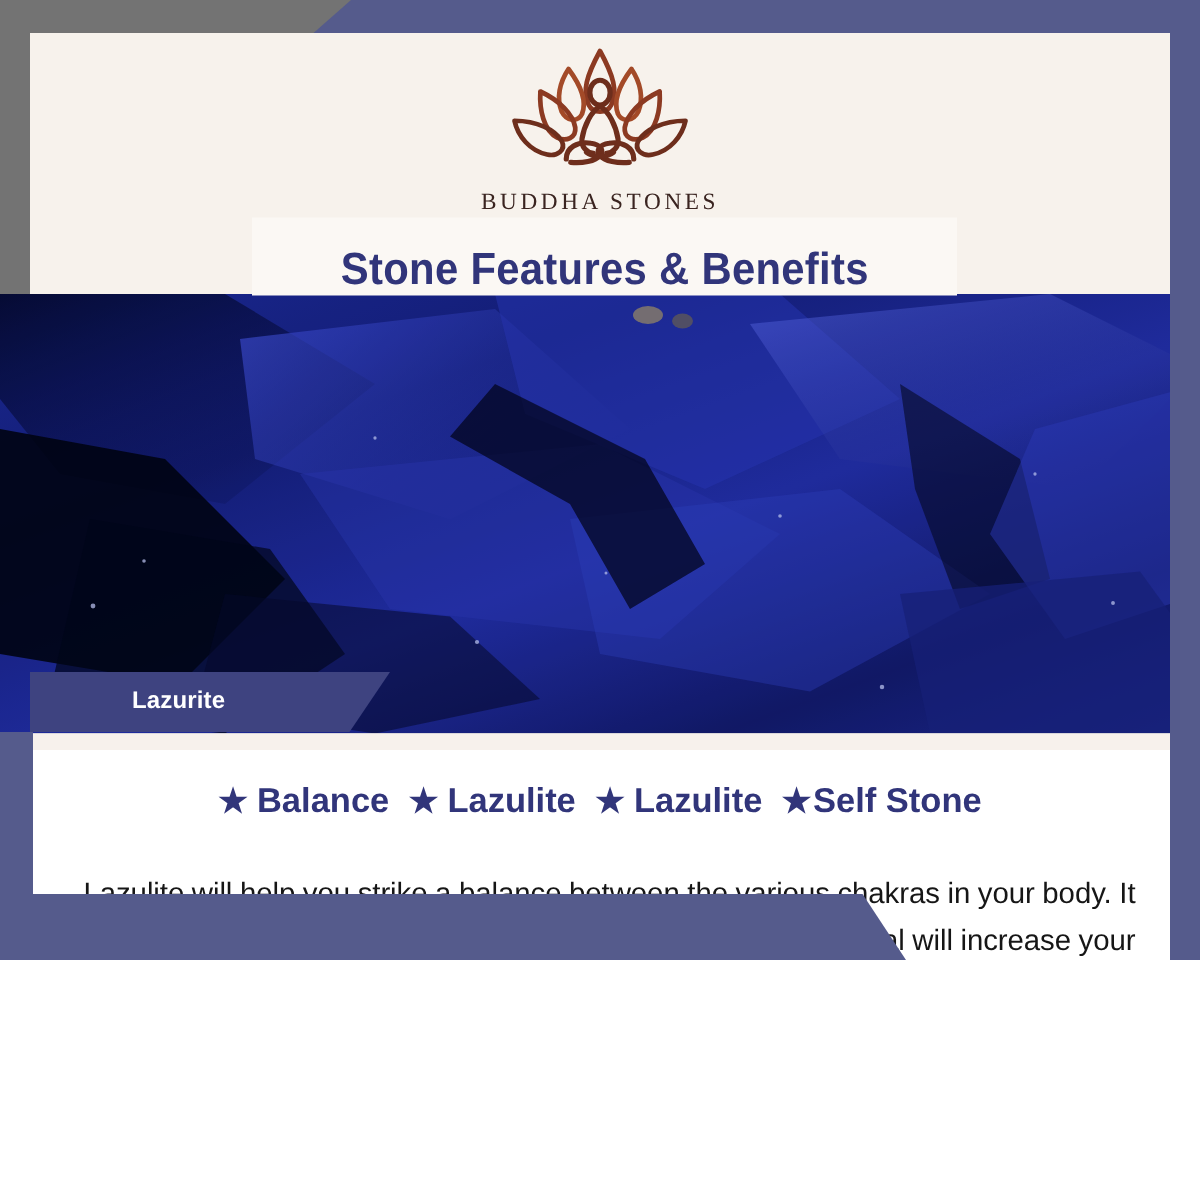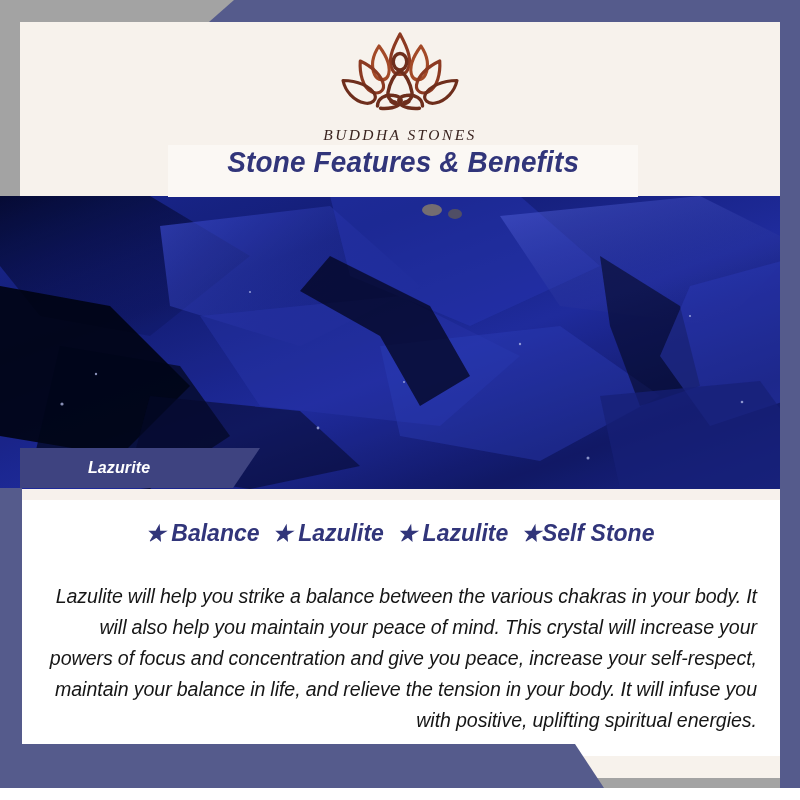--- a/index.html
+++ b/index.html
@@ -7,24 +7,23 @@
     margin: 0;
     padding: 0;
     background: #ffffff;
   }
   body {
     font-family: "Liberation Sans", sans-serif;
   }
   #poster {
     position: relative;
     width: 800px;
-    height: 788px;
+    height: 640px;
     overflow: hidden;
-    background: #a3a3a3;
-    font-style: italic;
+    background: #737373;
   }
 
   
   .frame-top {
     position: absolute;
     top: 0; left: 0;
     width: 800px; height: 22px;
     background: #555b8c;
     
     clip-path: polygon(234px 0, 800px 0, 800px 22px, 209px 22px);
@@ -90,21 +89,21 @@
   }
 
   
   .title-plaque {
     position: absolute;
     left: 168px; top: 145px;
     width: 470px; height: 52px;
     background: #fbf8f4;
     z-index: 5;
     display: flex;
-    align-items: flex-start;
+    align-items: flex-end;
     justify-content: center;
   }
   .title-text {
     font-size: 30px;
     font-weight: 700;
     color: #31357a;
     letter-spacing: 0.2px;
     white-space: nowrap;
     transform: scaleX(0.93);
   }

